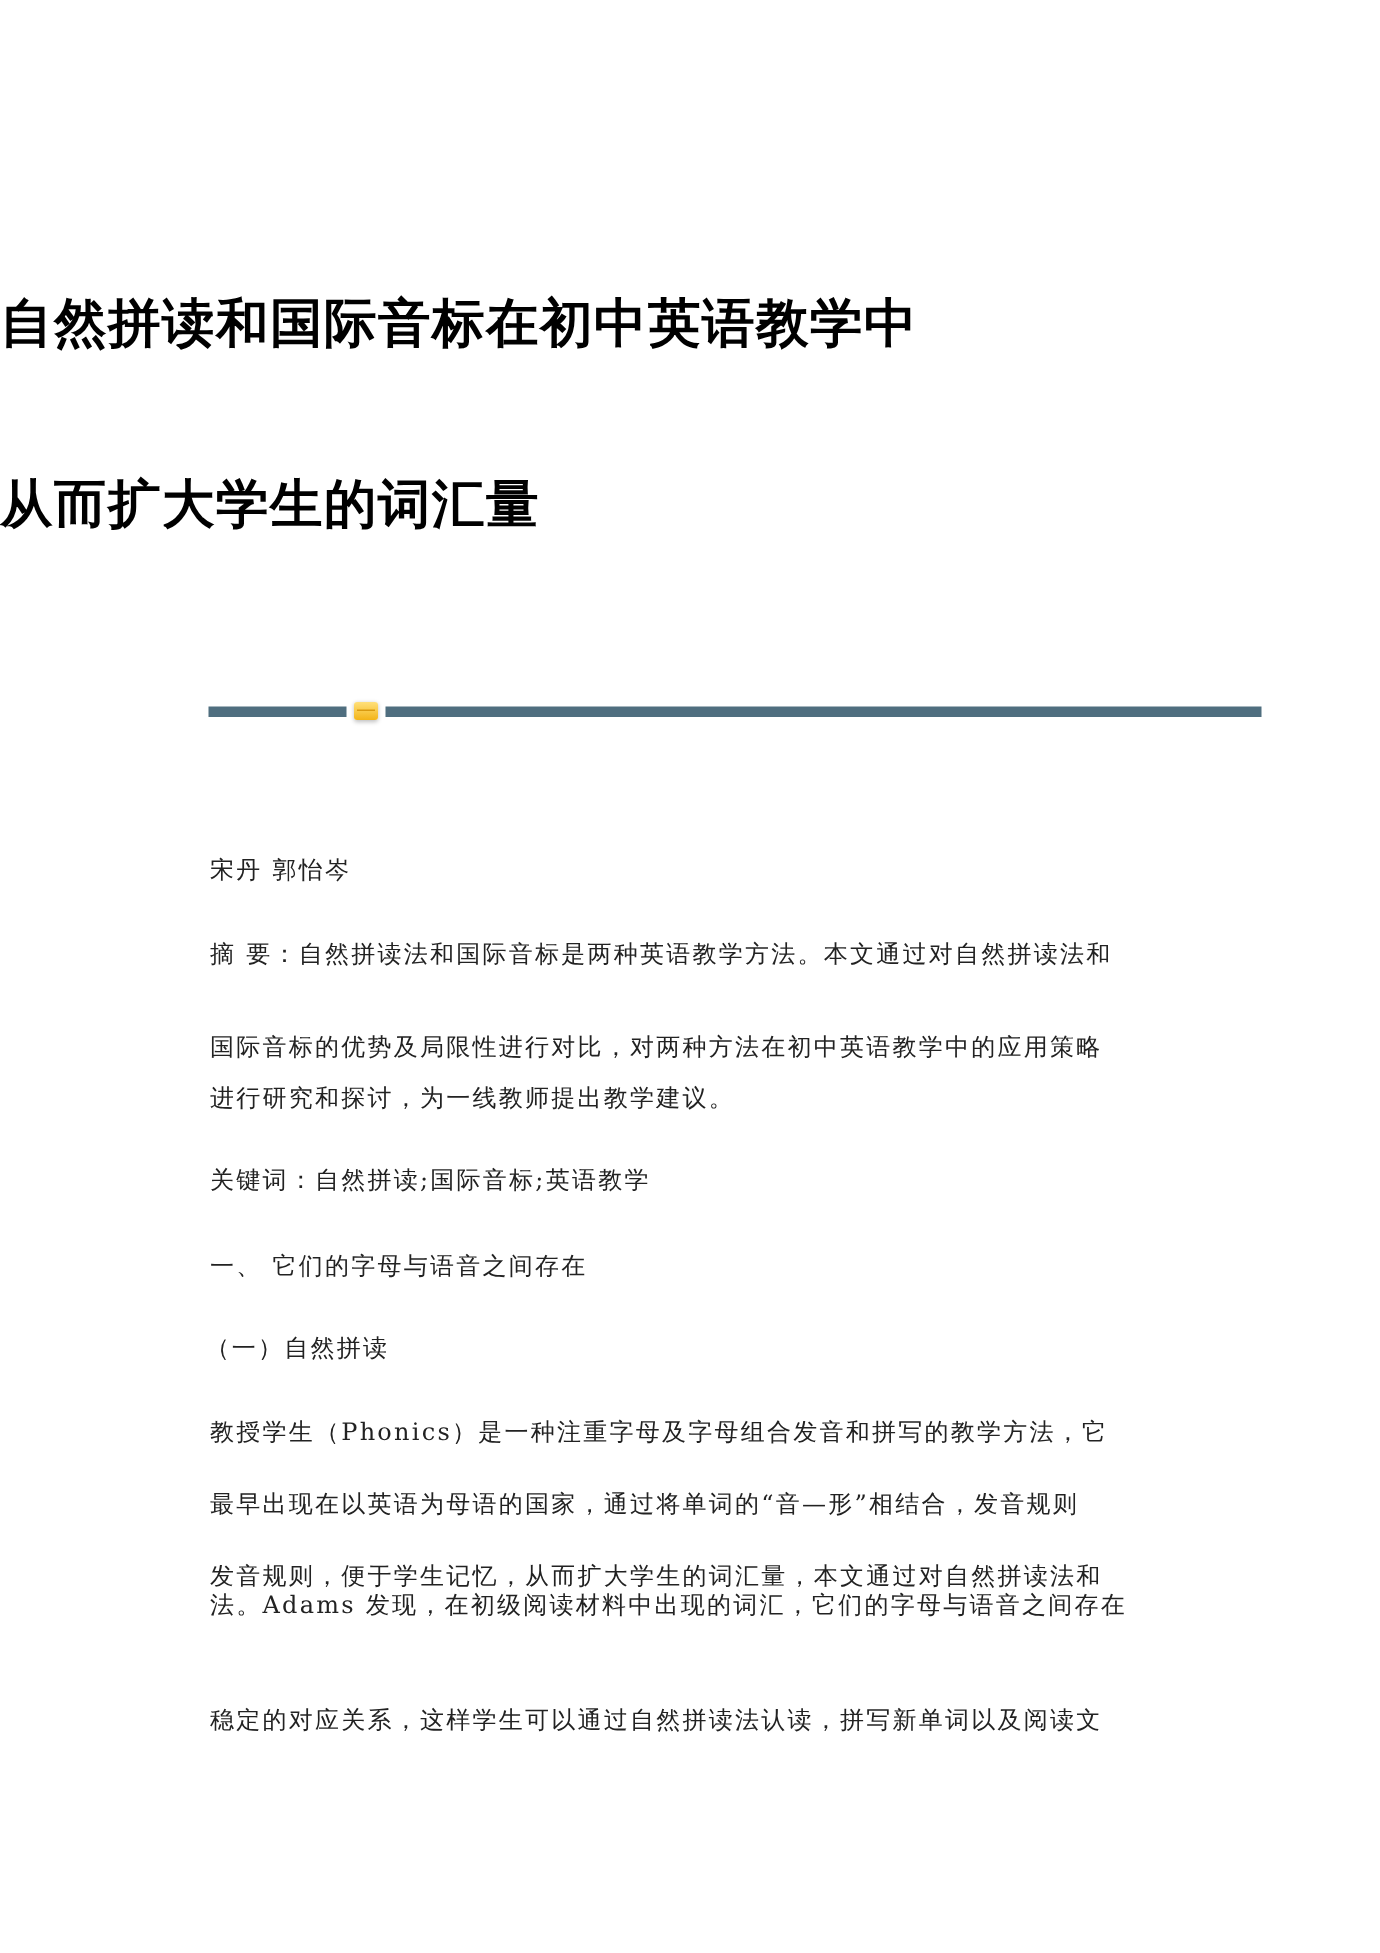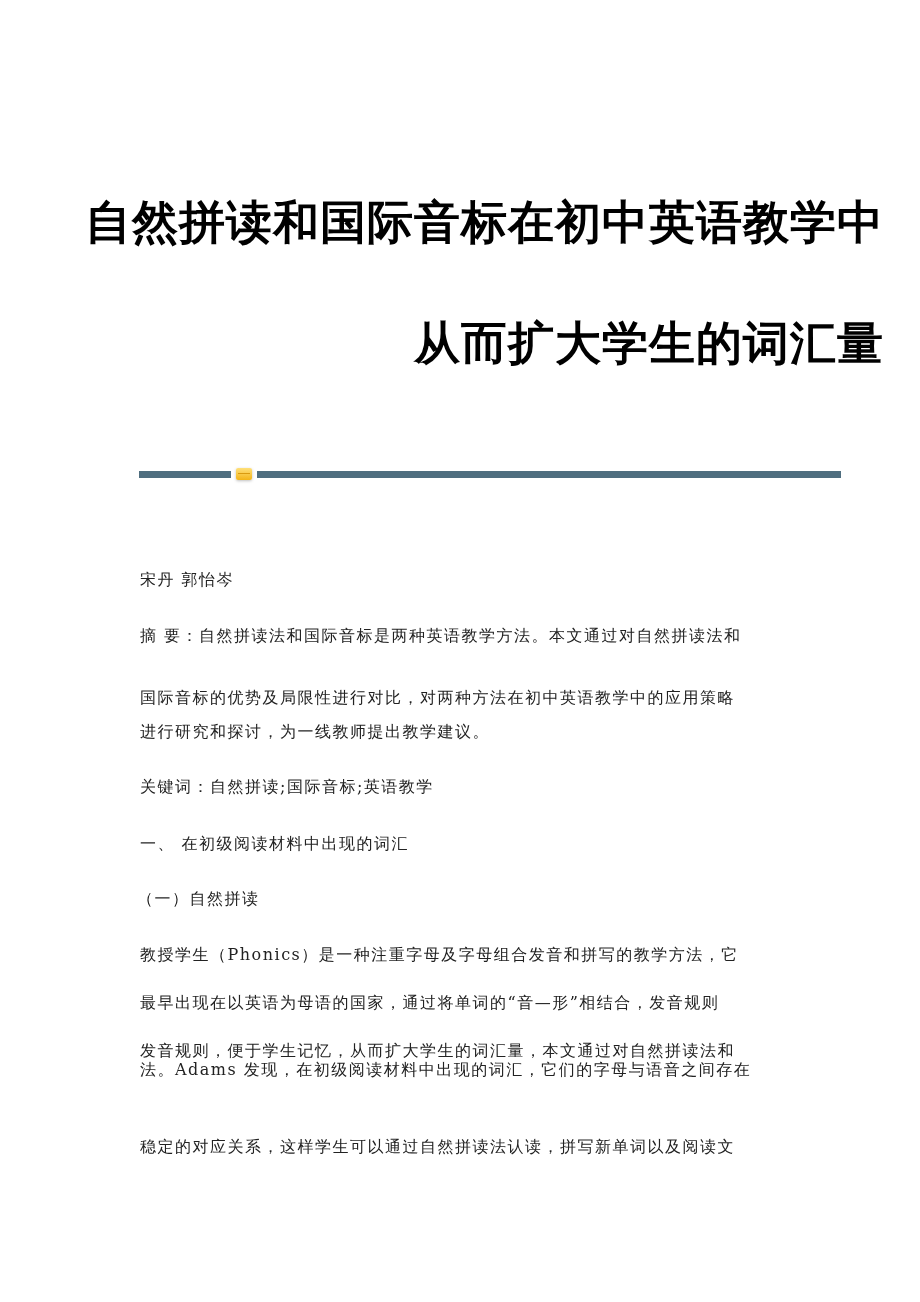--- a/index.html
+++ b/index.html
@@ -1,19 +1,19 @@
 <!DOCTYPE html>
 <html><head>
   <meta charset="utf-8">
   <style>
     html, body { margin: 0; padding: 0; background: #ffffff; }
     body { width: 920px; height: 1302px; position: relative; overflow: hidden;
            font-family: "DejaVu Serif", serif; color: #111; }
-    .title { position: absolute; left: 0; width: 884px; text-align: right;
-             font-family: "DejaVu Sans", sans-serif; font-size: 46px; font-weight: bold; color: #000; letter-spacing: 1px; }
+    .title { position: absolute; left: 0; width: 884px; text-align: left;
+             font-family: "DejaVu Sans", sans-serif; font-size: 35px; font-weight: bold; color: #000; letter-spacing: 1px; }
     .t1 { top: 192px; }
     .t2 { top: 313px; }
     .divider { position: absolute; top: 471px; height: 7px; background: #4f6e7f; }
     .d-left { left: 139px; width: 92px; }
     .d-right { left: 257px; width: 584px; }
     .diamond { position: absolute; left: 236px; top: 468px; width: 16px; height: 12px;
                background: linear-gradient(#ffe07a, #f3b418); border-radius: 2px;
                box-shadow: 0 1px 3px rgba(0,0,0,0.25); }
     .diamond::after { content: ""; position: absolute; left: 2px; right: 2px; top: 5px; height: 1px; background: #d99a10; }
     .line { position: absolute; left: 140px; font-size: 16px; letter-spacing: 1.5px; white-space: nowrap; color: #222; }
@@ -29,21 +29,21 @@
 <div class="divider d-right"></div>
 
 <div class="line" style="top:570px">宋丹 郭怡岑</div>
 
 <div class="line" style="top:626px">摘 要：自然拼读法和国际音标是两种英语教学方法。本文通过对自然拼读法和</div>
 <div class="line" style="top:688px">国际音标的优势及局限性进行对比，对两种方法在初中英语教学中的应用策略</div>
 <div class="line" style="top:722px">进行研究和探讨，为一线教师提出教学建议。</div>
 
 <div class="line" style="top:777px">关键词：自然拼读;国际音标;英语教学</div>
 
-<div class="line" style="top:834px">一、 在初级阅读材料中出现的词汇</div>
+<div class="line" style="top:834px">一、 它们的字母与语音之间存在</div>
 
 <div class="line" style="top:889px;left:137px">（一）自然拼读</div>
 
 <div class="line" style="top:945px">教授学生（Phonics）是一种注重字母及字母组合发音和拼写的教学方法，它</div>
 <div class="line" style="top:993px">最早出现在以英语为母语的国家，通过将单词的“音—形”相结合，发音规则</div>
 <div class="line" style="top:1041px">发音规则，便于学生记忆，从而扩大学生的词汇量，本文通过对自然拼读法和</div>
 <div class="line" style="top:1060px">法。Adams 发现，在初级阅读材料中出现的词汇，它们的字母与语音之间存在</div>
 <div class="line" style="top:1137px">稳定的对应关系，这样学生可以通过自然拼读法认读，拼写新单词以及阅读文</div>
 
 </body></html>

